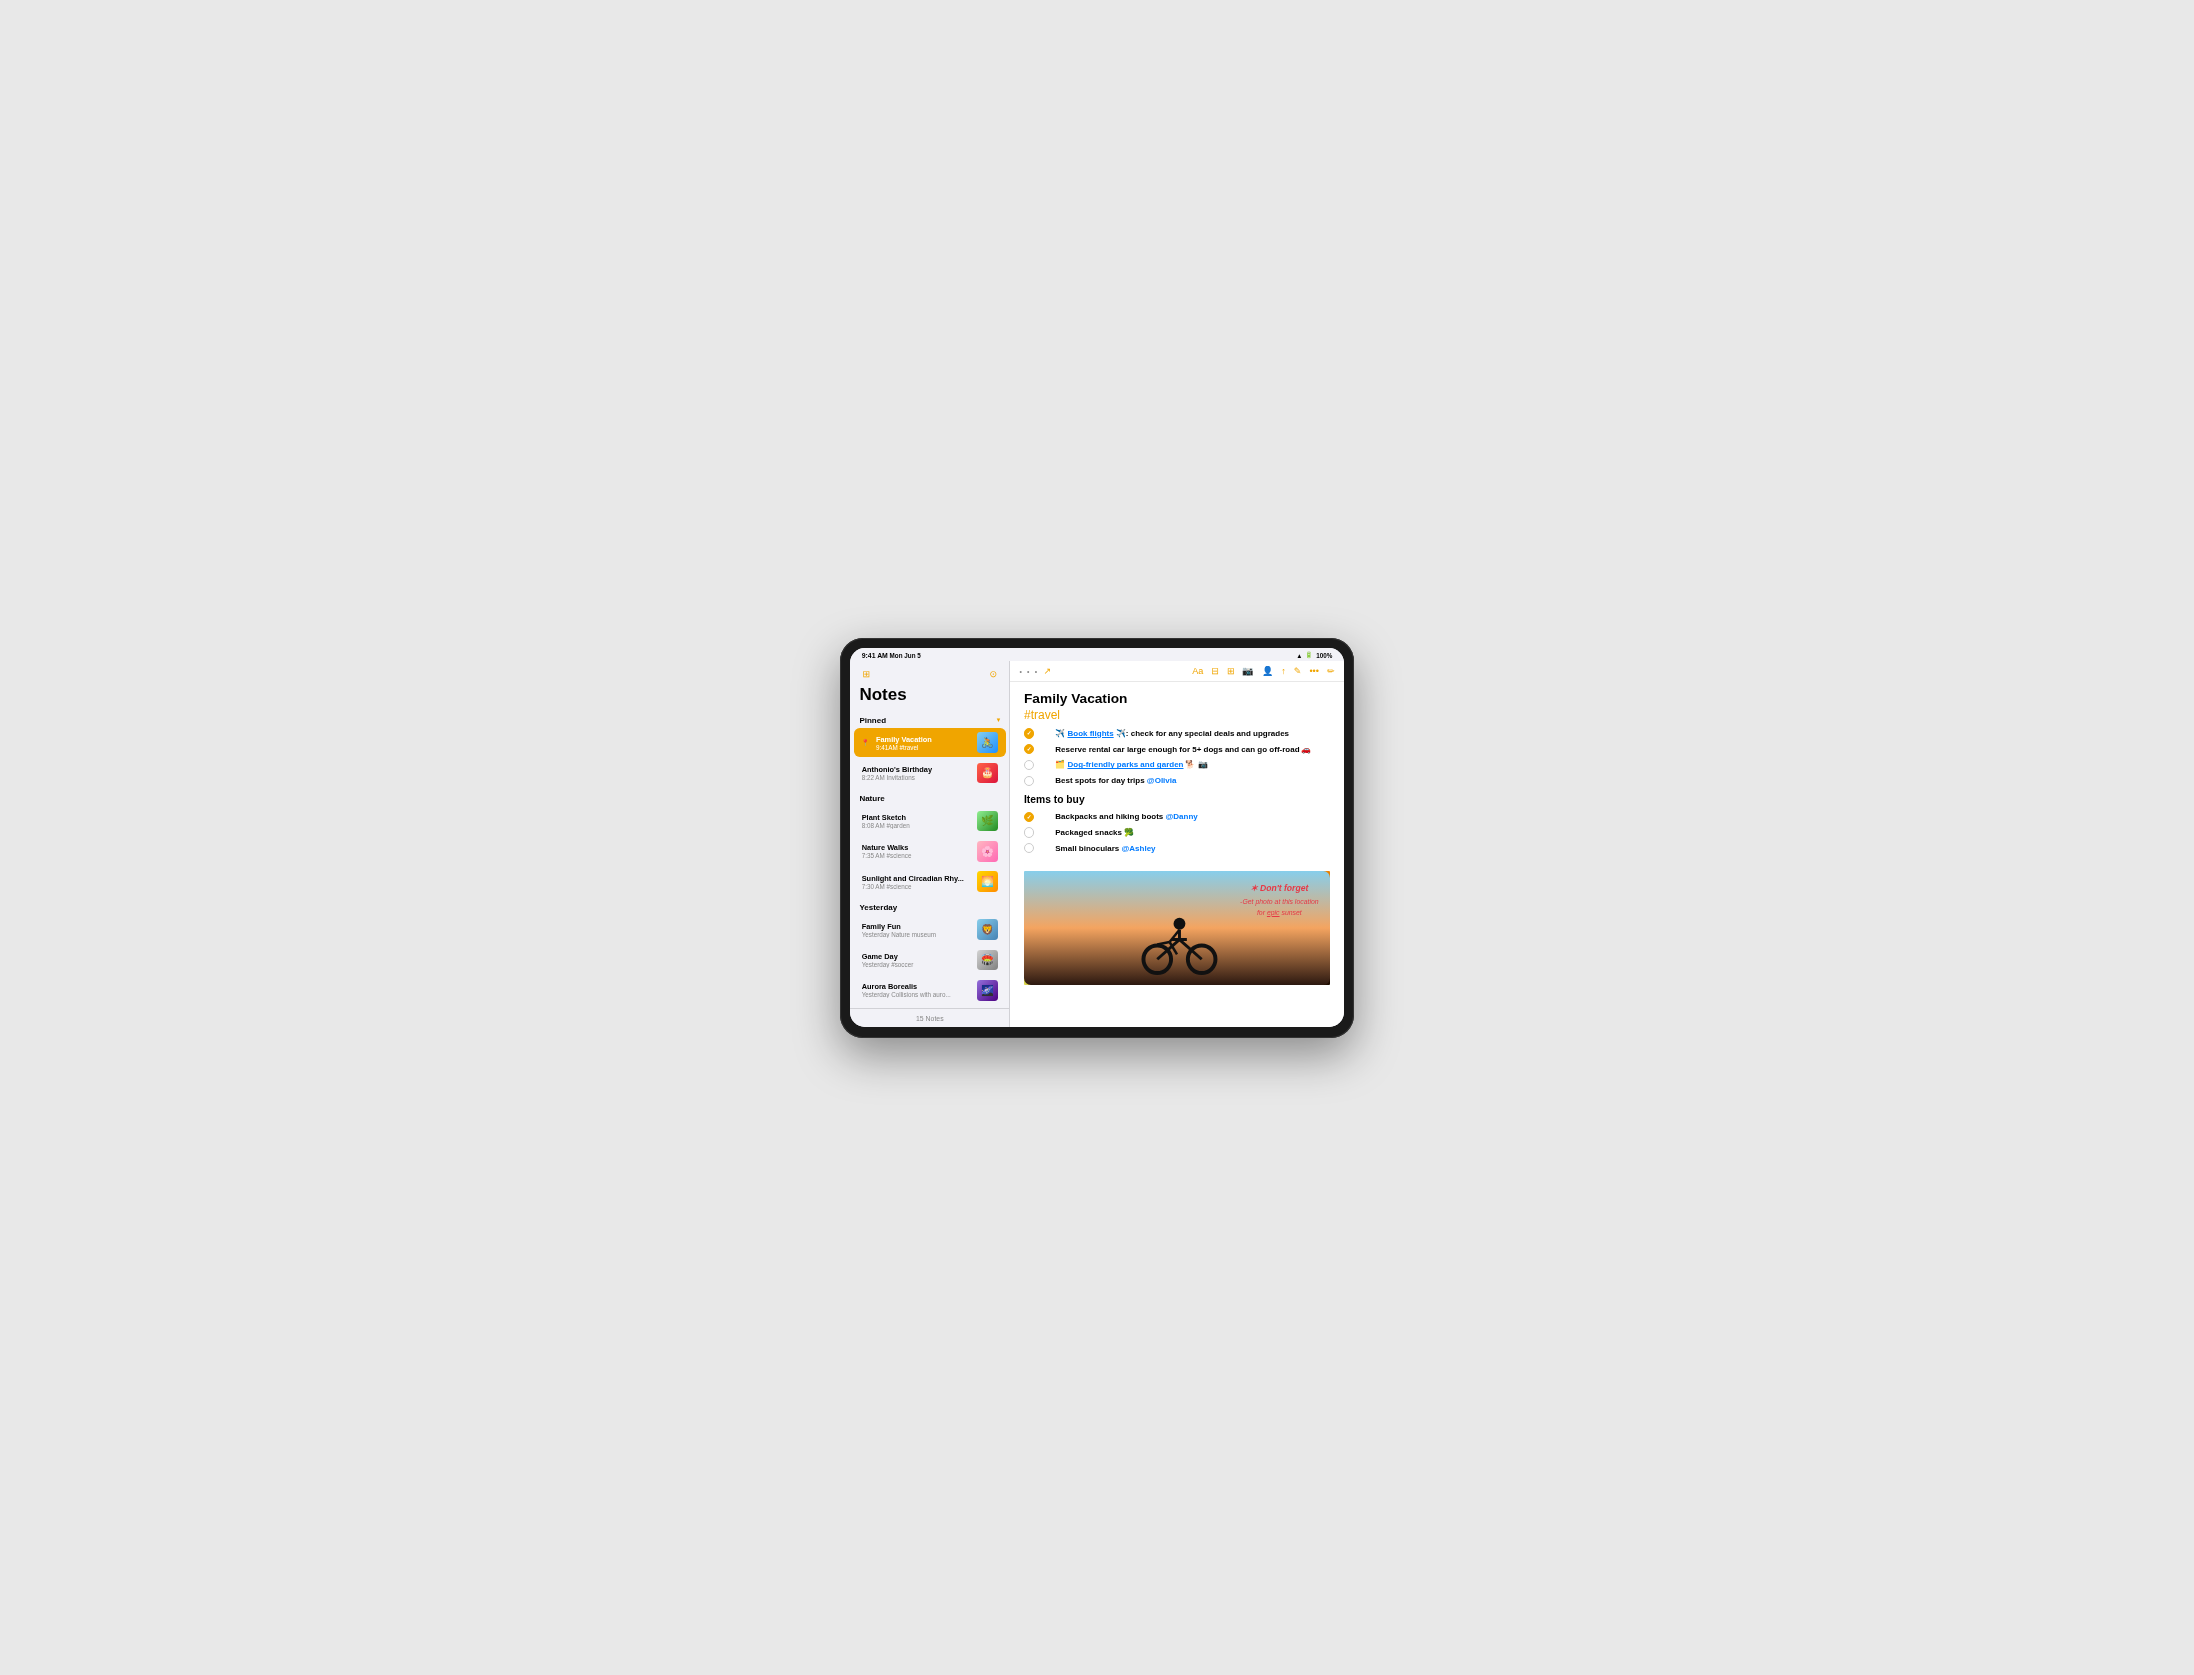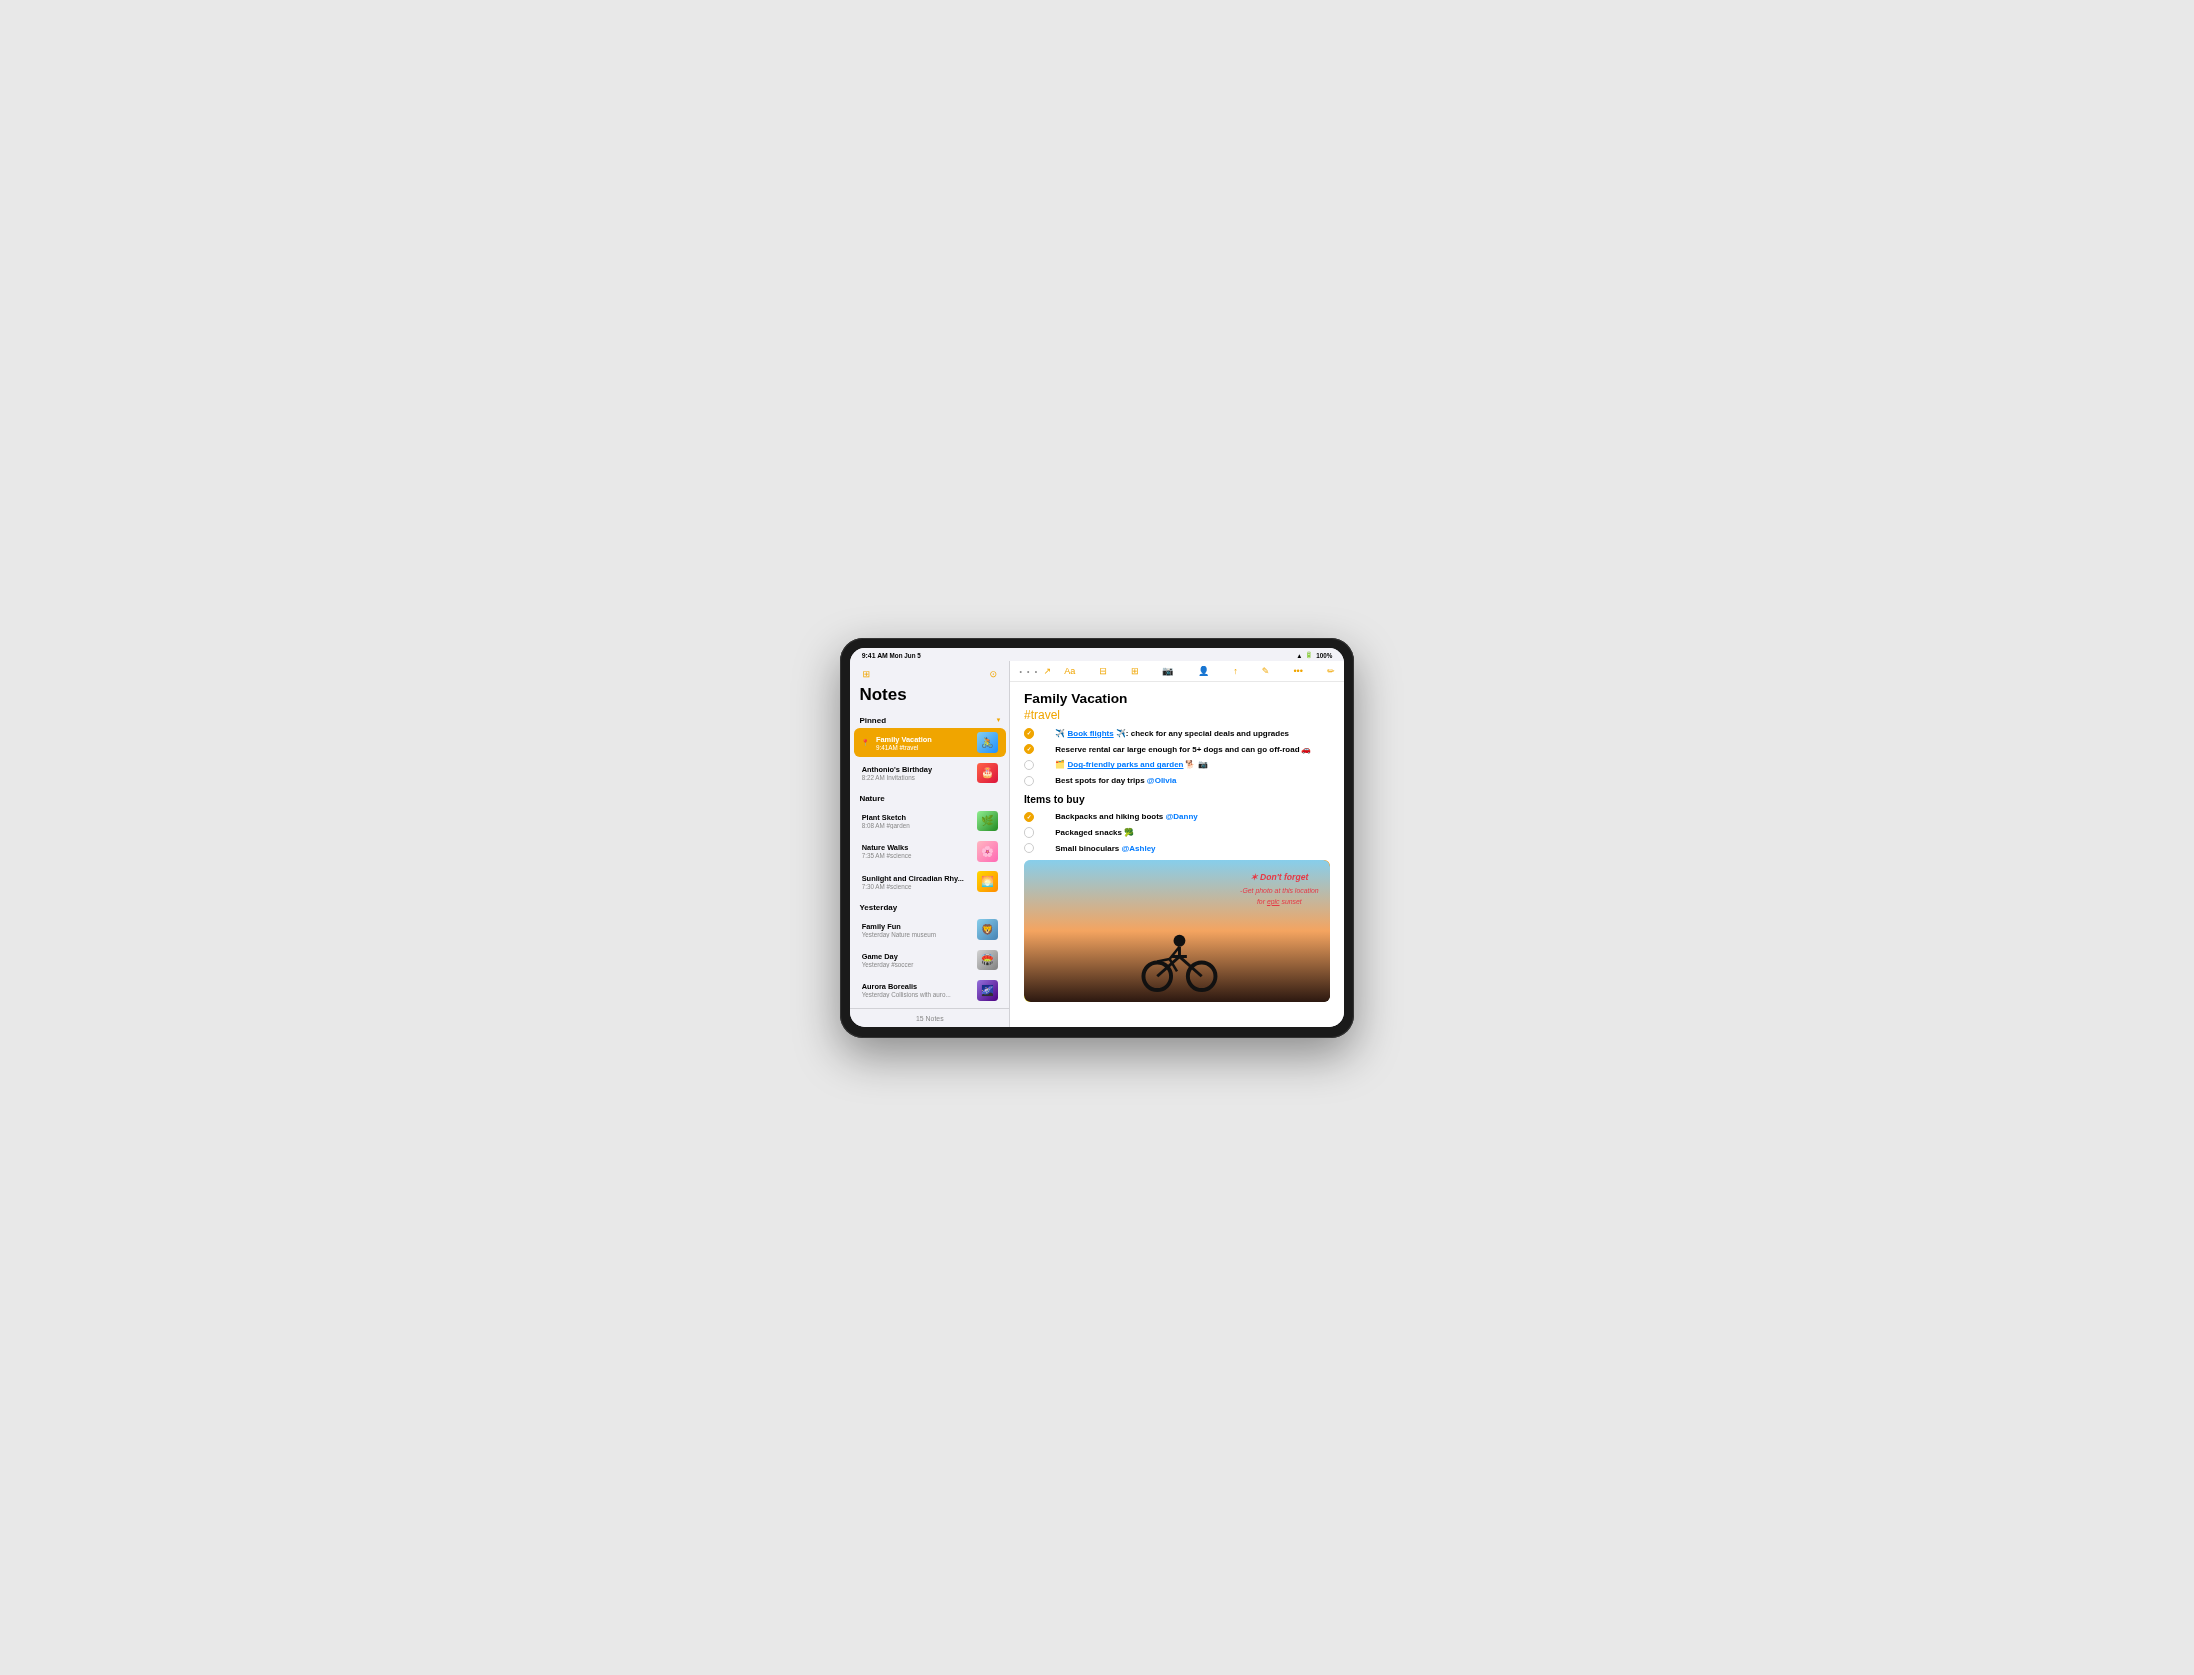--- a/index.html
+++ b/index.html
@@ -168,21 +168,21 @@
       align-items: center;
       justify-content: space-between;
       padding: 4.6px 9.1px;
       border-bottom: 0.6px solid #e8e8e8;
       flex-shrink: 0;
     }
     .toolbar-dots { color: #888; letter-spacing: 1.7px; font-size: 6.9px; }
     .toolbar-icons {
       display: flex;
       align-items: center;
-      gap: 24px;
+      gap: 8px;
     }
     .toolbar-icon {
       color: #f0a500;
       font-size: 9.1px;
       cursor: pointer;
     }
     .toolbar-left { display: flex; align-items: center; gap: 4.6px; }
     .note-content {
       flex: 1;
       overflow-y: auto;
@@ -230,24 +230,24 @@
     .check-text .mention { color: #007aff; }
     .subsection-title {
       font-size: 10.3px;
       font-weight: 700;
       color: #000;
       margin: 8px 0 5.7px 0;
     }
     .note-image {
       width: 100%;
       max-width: 331px;
-      height: 142px;
-      border-radius: 6px;
-      overflow: hidden;
-      margin-top: 6px;
+      height: 114px;
+      border-radius: 1px;
+      overflow: hidden;
+      margin-top: 17px;
       position: relative;
       background: linear-gradient(135deg, #87ceeb 0%, #ffd700 40%, #ff8c00 70%, #1a0a00 100%);
     }
     .dont-forget-text {
       position: absolute;
       top: 11.4px;
       right: 11.4px;
       color: #e63946;
       font-size: 8.6px;
       font-weight: 700;

